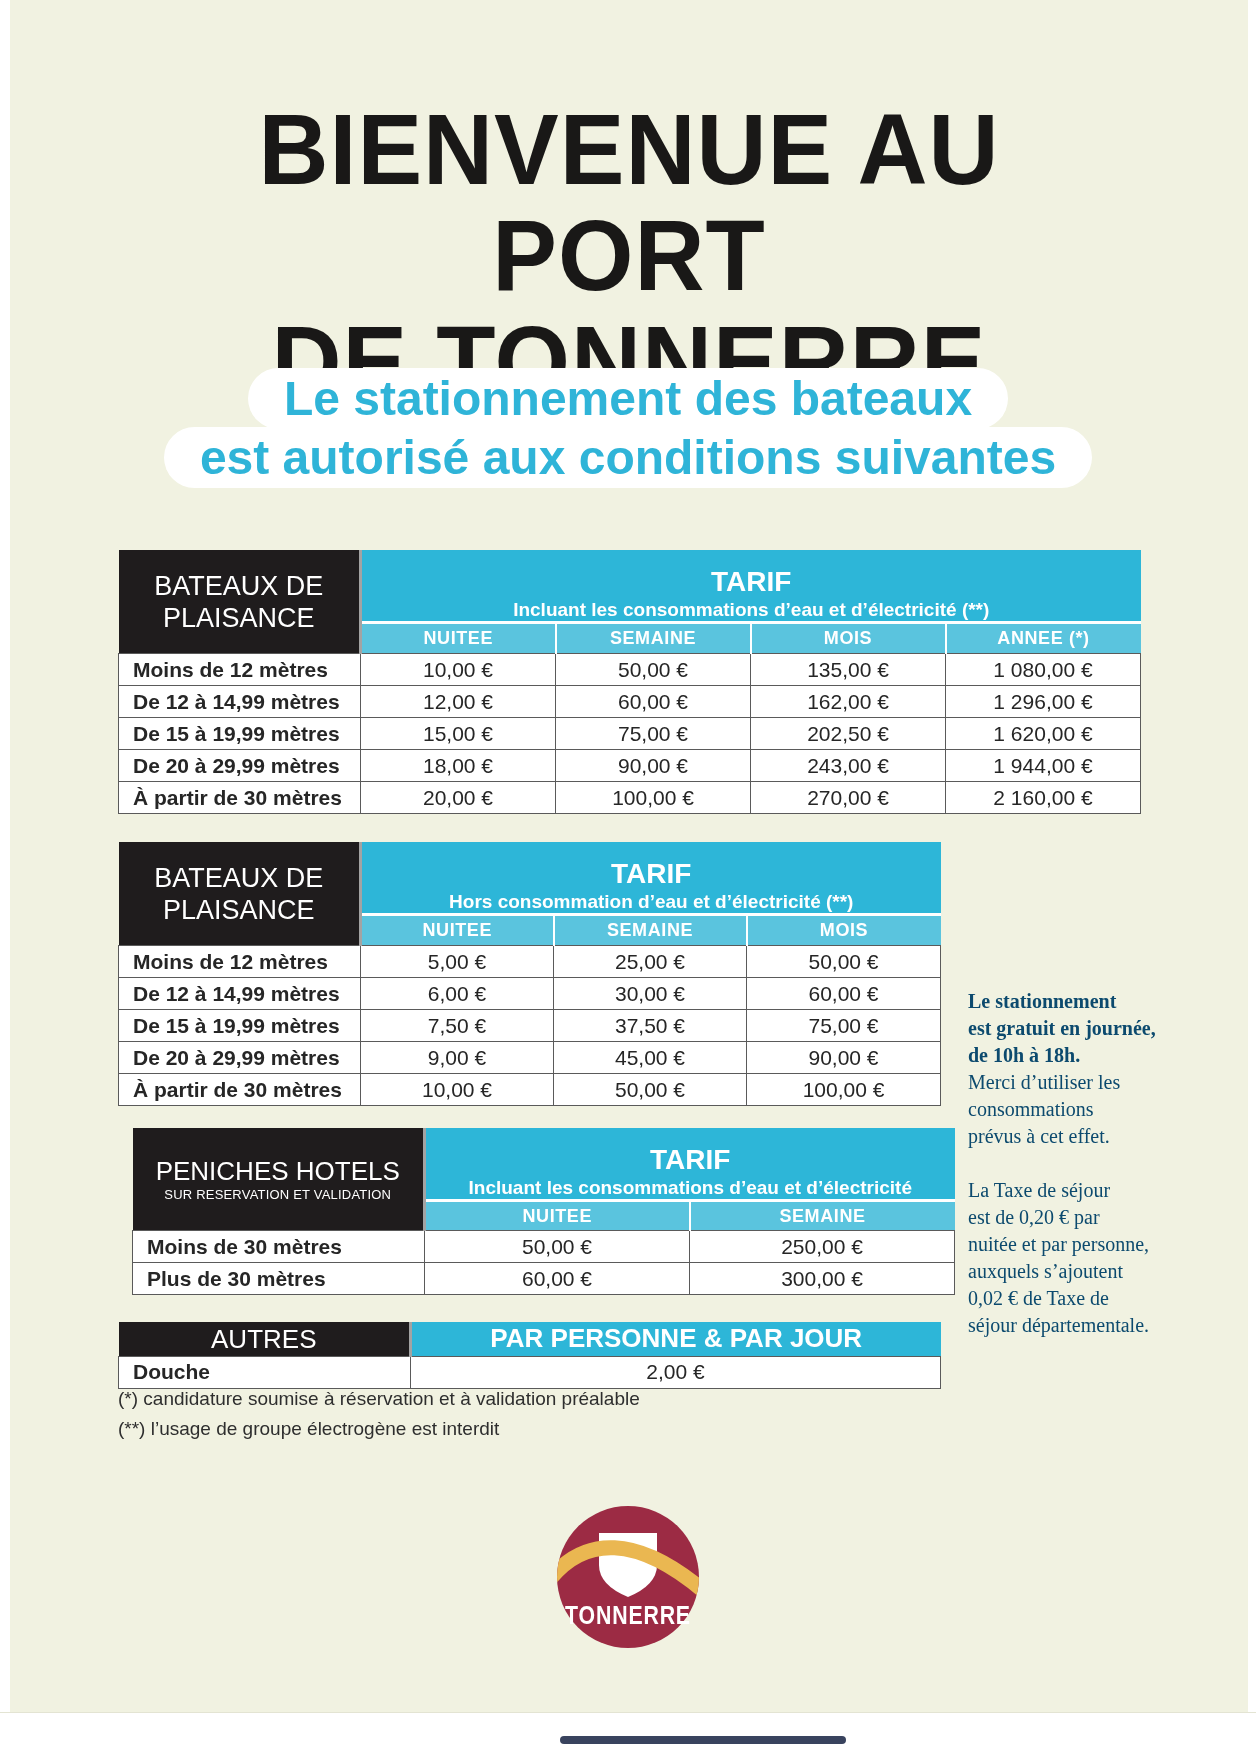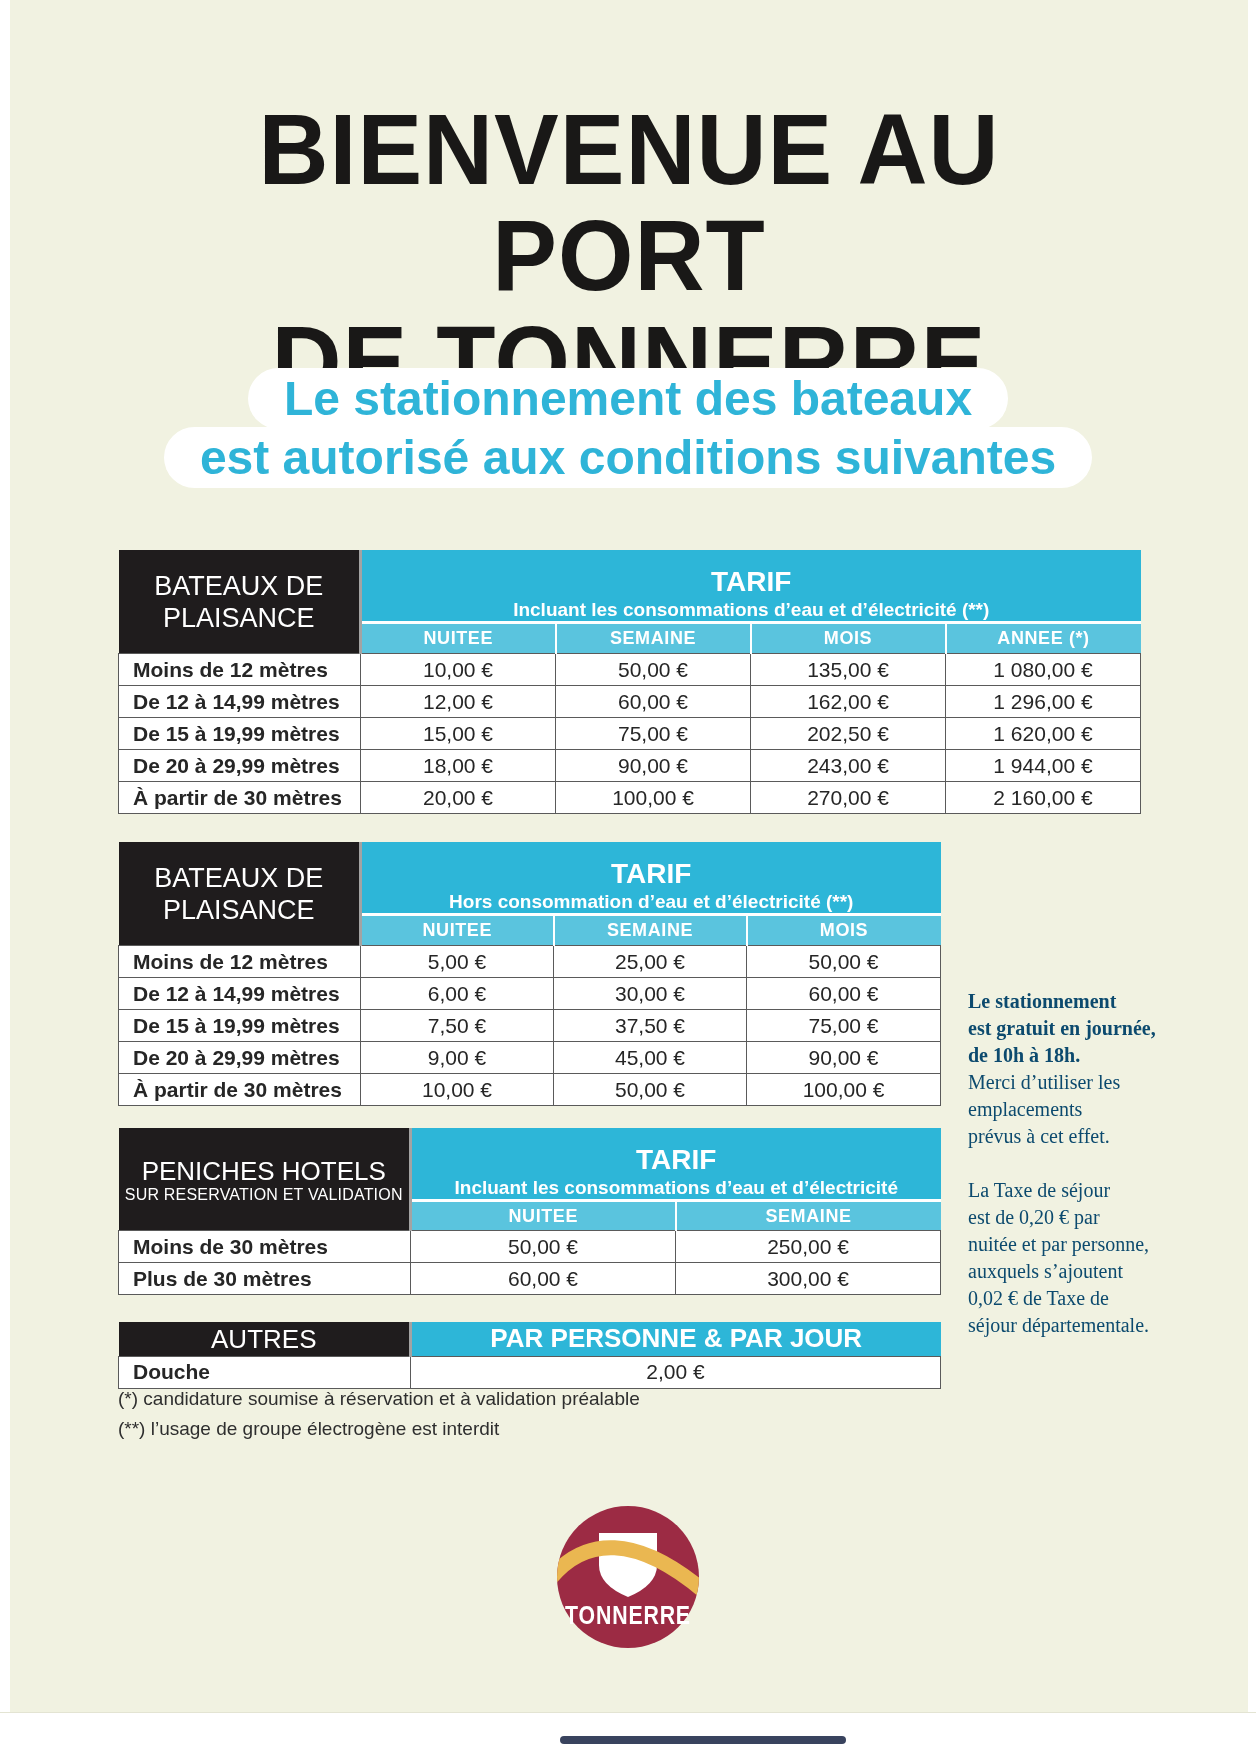--- a/index.html
+++ b/index.html
@@ -41,21 +41,21 @@
     position:absolute; border-collapse:collapse; table-layout:fixed;
   }
   table.tarif td { padding:0; vertical-align:middle; }
 
   .cell-black {
     background:#1f1c1d; color:#ffffff; text-align:center; font-weight:normal;
     font-size:27px; line-height:32px; border-right:3px solid #a3a3a3;
     padding:0 12px;
   }
   .cell-black .bt { font-size:26px; line-height:30px; }
-  .cell-black .bs { font-size:16px; line-height:17px; letter-spacing:0.2px; }
+  .cell-black .bs { font-size:13px; line-height:17px; letter-spacing:0.2px; }
 
   .cell-tarif {
     background:#2db6d8; color:#ffffff; text-align:center;
     border-bottom:3px solid #ffffff;
   }
   .cell-tarif .tt { font-size:28px; font-weight:bold; line-height:32px; padding-top:16px; }
   .cell-tarif .ts { font-size:19px; font-weight:bold; line-height:23px; }
 
   .cell-sub {
     background:#5ac4de; color:#ffffff; font-weight:bold; font-size:18px;
@@ -222,21 +222,21 @@
     </tr>
     <tr class="data" style="height:32px">
       <td class="lbl">À partir de 30 mètres</td>
       <td class="val">10,00 €</td>
       <td class="val">50,00 €</td>
       <td class="val">100,00 €</td>
     </tr>
   </tbody>
     </table>
 
-  <table class="tarif" style="left:118px; top:1128px; width:822px;">
+  <table class="tarif" style="left:132px; top:1128px; width:822px;">
     <colgroup>
         <col style="width:292px">
         <col style="width:265px">
         <col style="width:265px">
       </colgroup>
     <tbody>
         <tr style="height:60px">
       <td rowspan="2" class="cell-black">
         <div class="bt">PENICHES HOTELS</div>
         <div class="bs">SUR RESERVATION ET VALIDATION</div>
@@ -278,21 +278,21 @@
       <td class="val">2,00 €</td>
     </tr>
   </tbody>
     </table>
 
   <div class="side">
     <div class="blk b">Le stationnement</div>
     <div class="blk b">est gratuit en journée,</div>
     <div class="blk b">de 10h à 18h.</div>
     <div class="blk">Merci d’utiliser les</div>
-    <div class="blk">emplacements</div>
+    <div class="blk">consommations</div>
     <div class="blk">prévus à cet effet.</div>
     <div class="gap"></div>
     <div class="blk">La Taxe de séjour</div>
     <div class="blk">est de 0,20 € par</div>
     <div class="blk">nuitée et par personne,</div>
     <div class="blk">auxquels s’ajoutent</div>
     <div class="blk">0,02 € de Taxe de</div>
     <div class="blk">séjour départementale.</div>
   </div>
 

